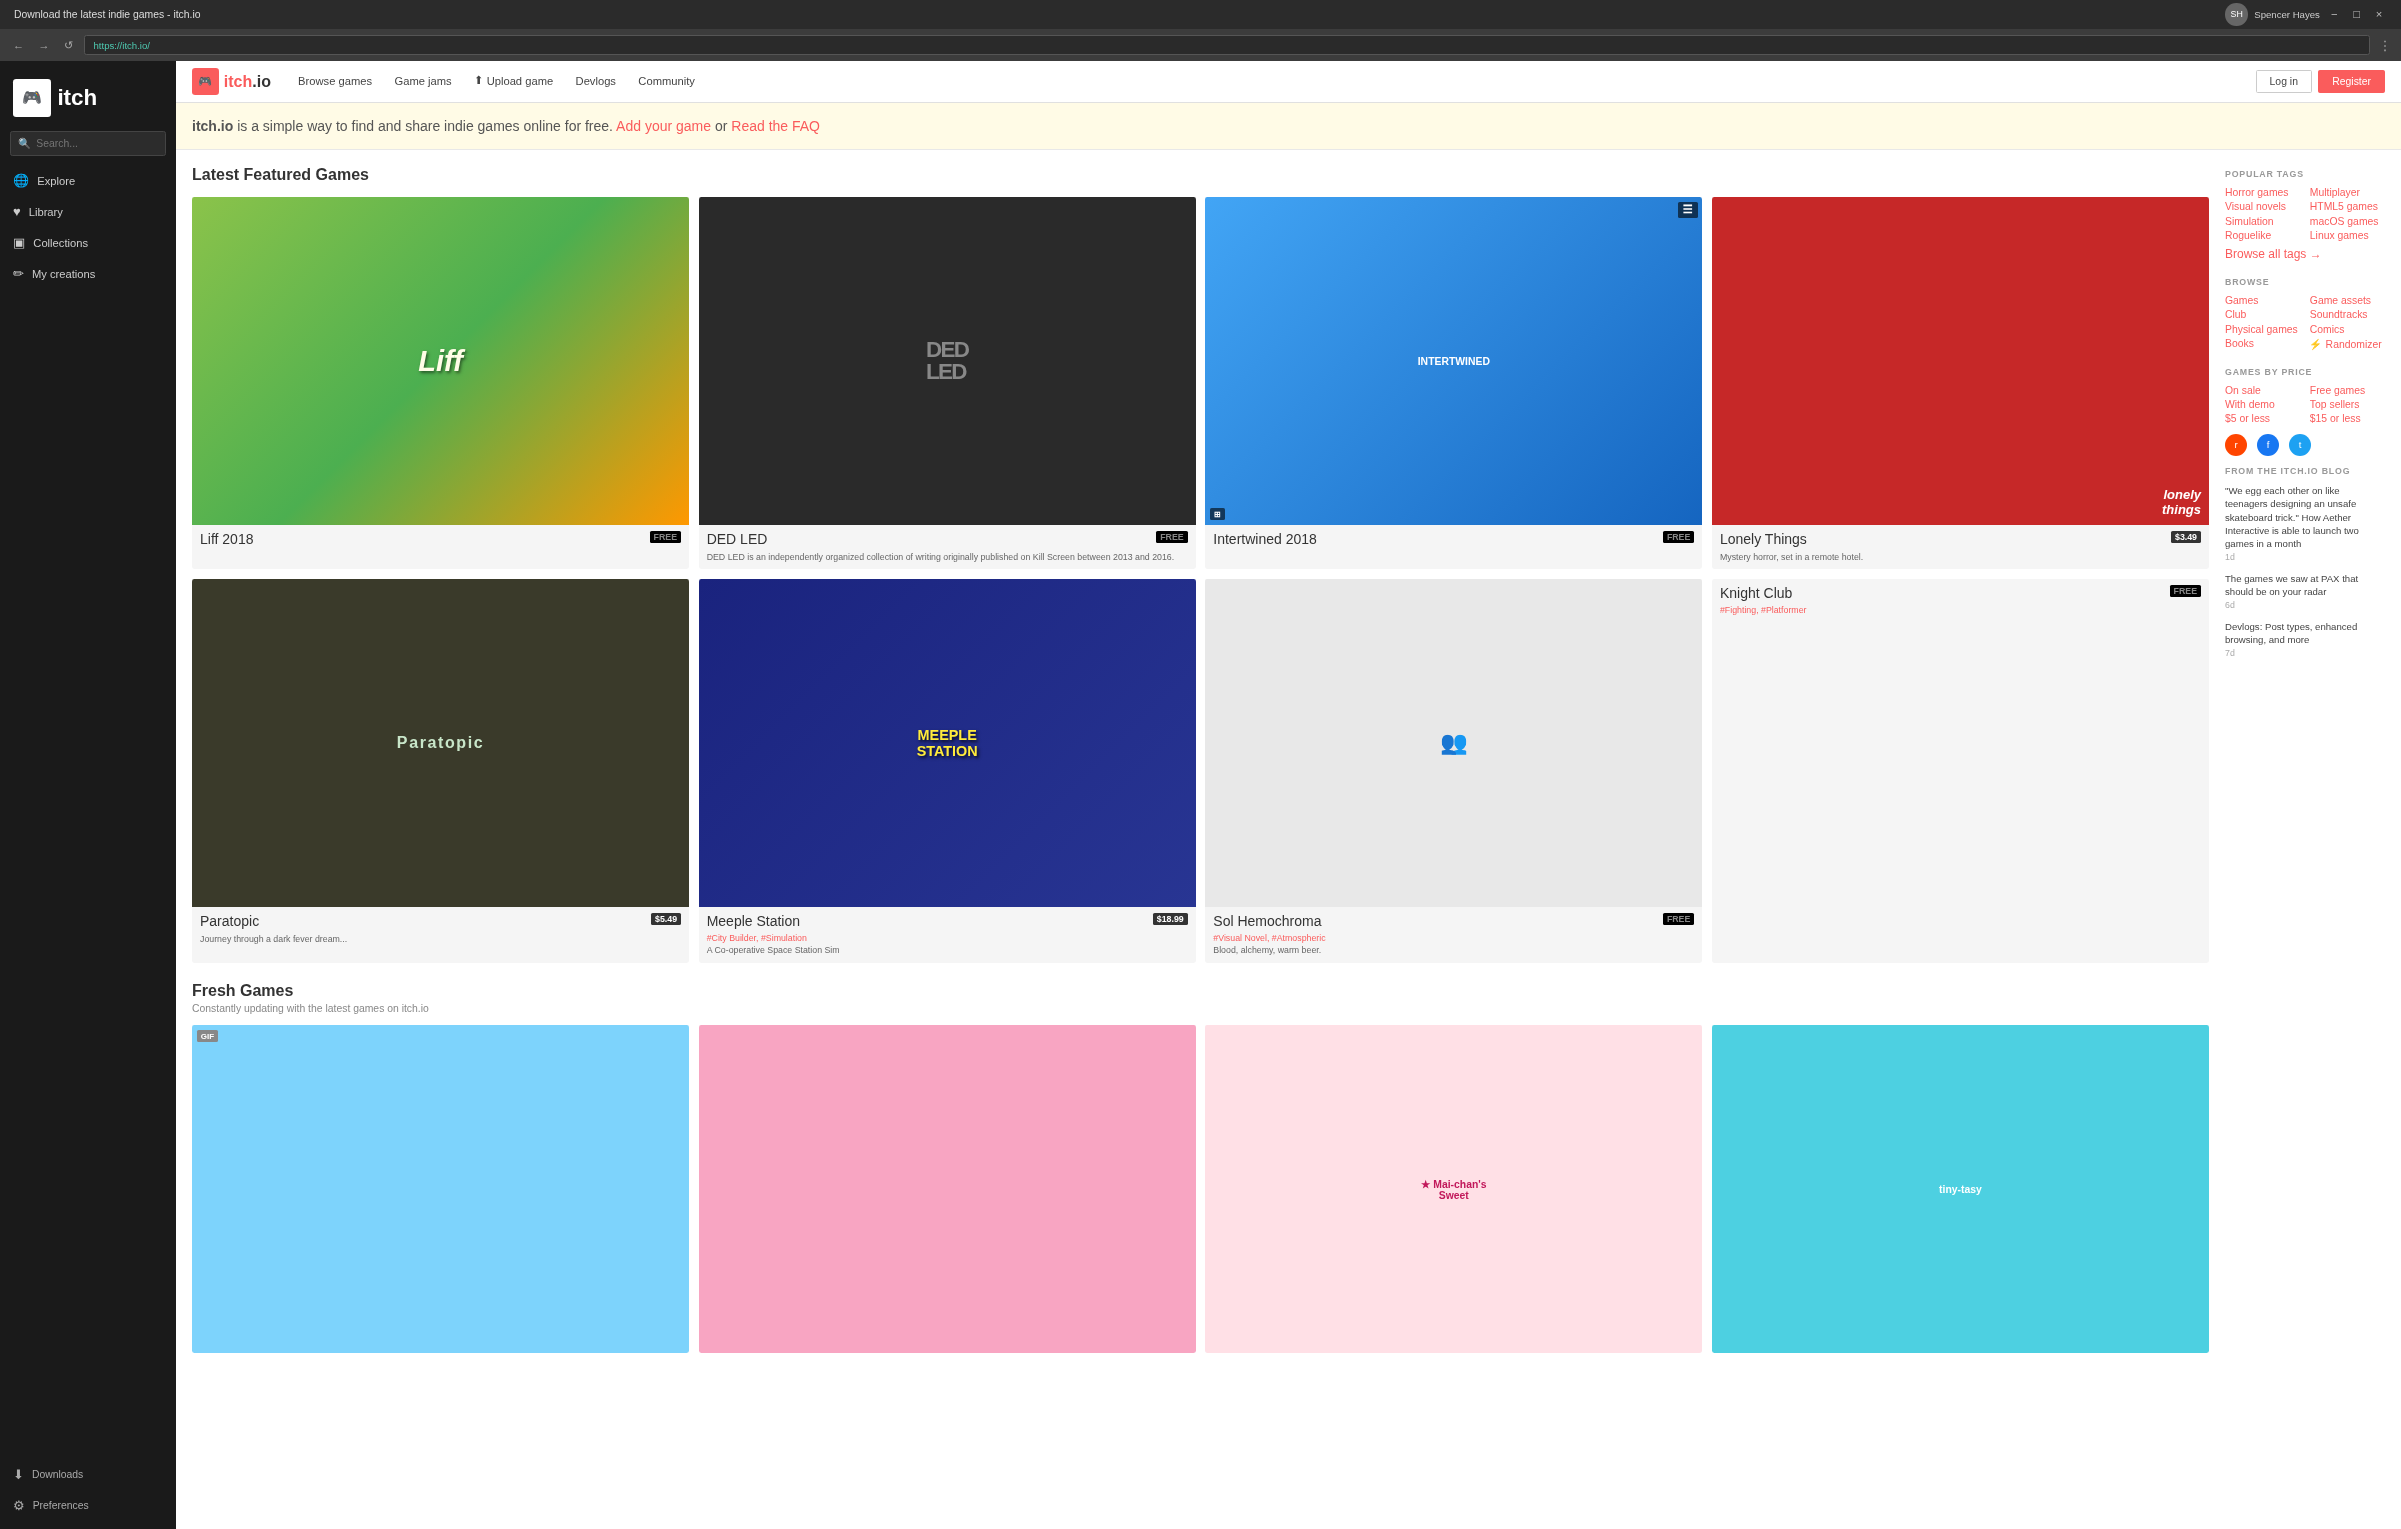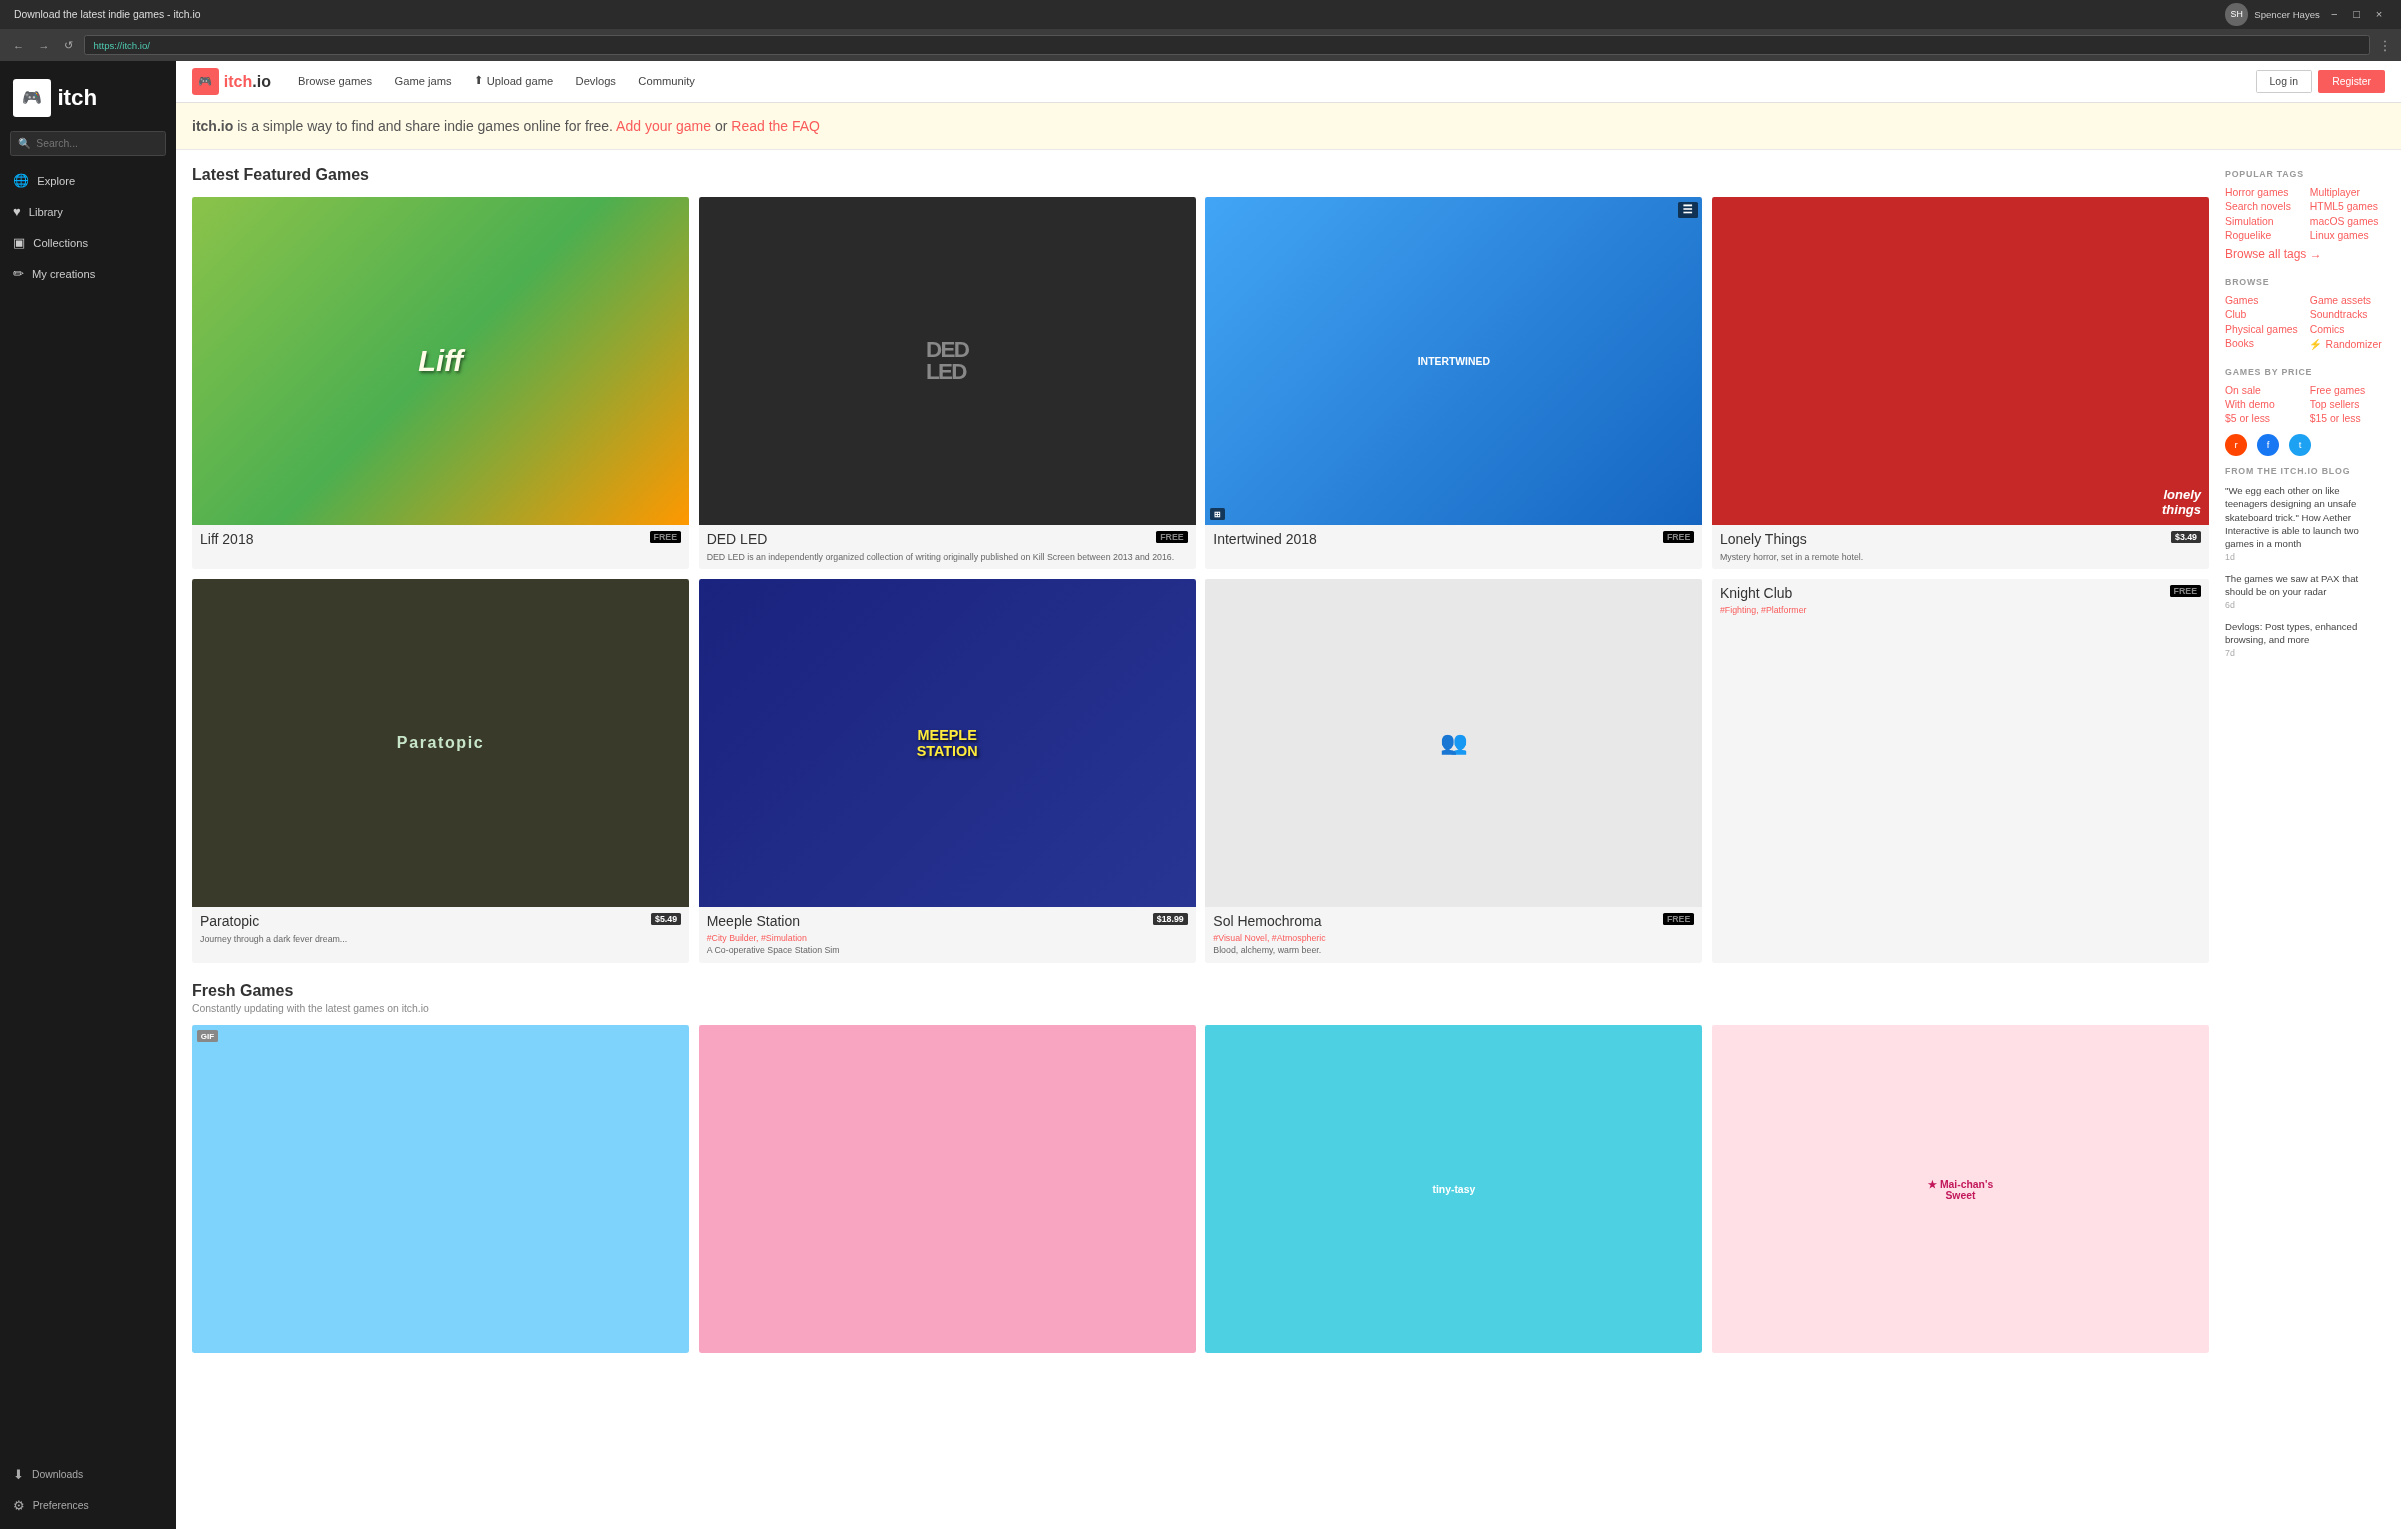--- a/index.html
+++ b/index.html
@@ -489,45 +489,45 @@
 
           <div class="game-card">
             <div class="game-thumb">
               <div class="game-thumb-inner bg-gif2" style="position:absolute;top:0;left:0;right:0;bottom:0;">
               </div>
             </div>
           </div>
 
           <div class="game-card">
             <div class="game-thumb">
+              <div class="game-thumb-inner bg-gif3" style="position:absolute;top:0;left:0;right:0;bottom:0;">
+                <span style="font-size:10.4px;color:#c2185b;text-align:center;font-weight:bold;">★ Mai-chan's<br>Sweet</span>
+              </div>
+            </div>
+          </div>
+
+          <div class="game-card">
+            <div class="game-thumb">
               <div class="game-thumb-inner bg-gif4" style="position:absolute;top:0;left:0;right:0;bottom:0;">
                 <span style="font-size:10.4px;color:#fff;text-align:center;font-weight:bold;">tiny-tasy</span>
-              </div>
-            </div>
-          </div>
-
-          <div class="game-card">
-            <div class="game-thumb">
-              <div class="game-thumb-inner bg-gif3" style="position:absolute;top:0;left:0;right:0;bottom:0;">
-                <span style="font-size:10.4px;color:#c2185b;text-align:center;font-weight:bold;">★ Mai-chan's<br>Sweet</span>
               </div>
             </div>
           </div>
 
         </div>
 
       </div>
 
       <div id="content-sidebar">
 
         <div class="sidebar-section-title">POPULAR TAGS</div>
         <div class="tags-grid">
           <a class="tag-link">Horror games</a>
           <a class="tag-link">Multiplayer</a>
-          <a class="tag-link">Search novels</a>
+          <a class="tag-link">Visual novels</a>
           <a class="tag-link">HTML5 games</a>
           <a class="tag-link">Simulation</a>
           <a class="tag-link">macOS games</a>
           <a class="tag-link">Roguelike</a>
           <a class="tag-link">Linux games</a>
         </div>
         <a class="browse-all-link">Browse all tags →</a>
 
         <div class="sidebar-section-title">BROWSE</div>
         <div class="browse-links">

